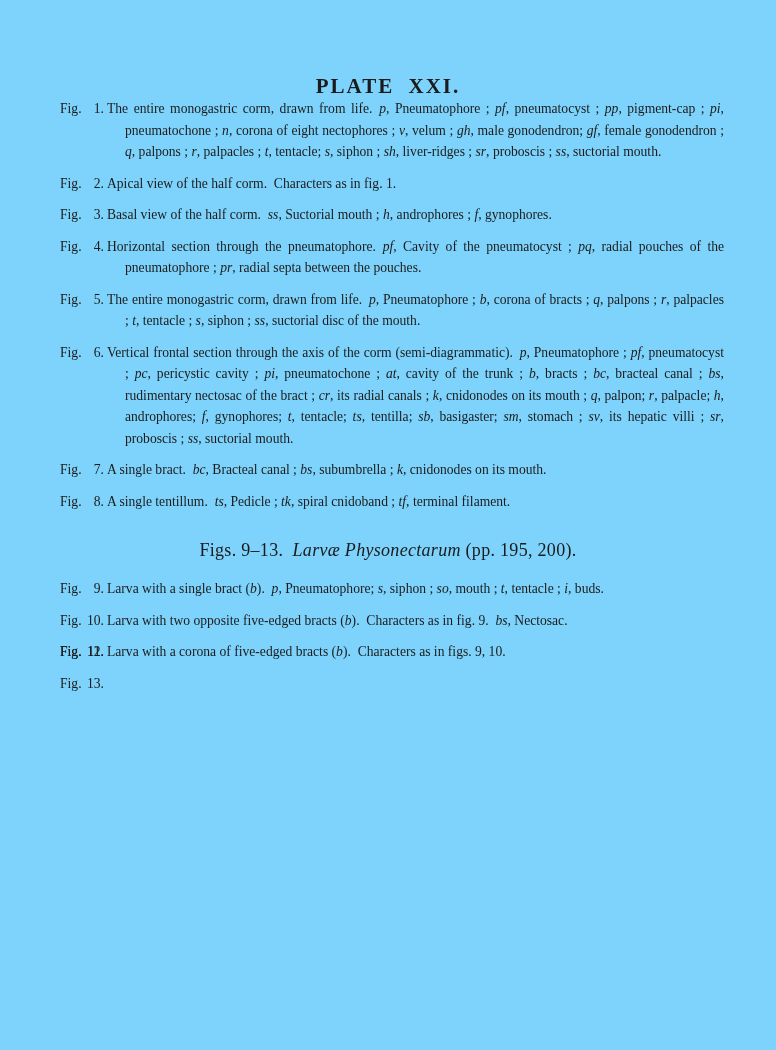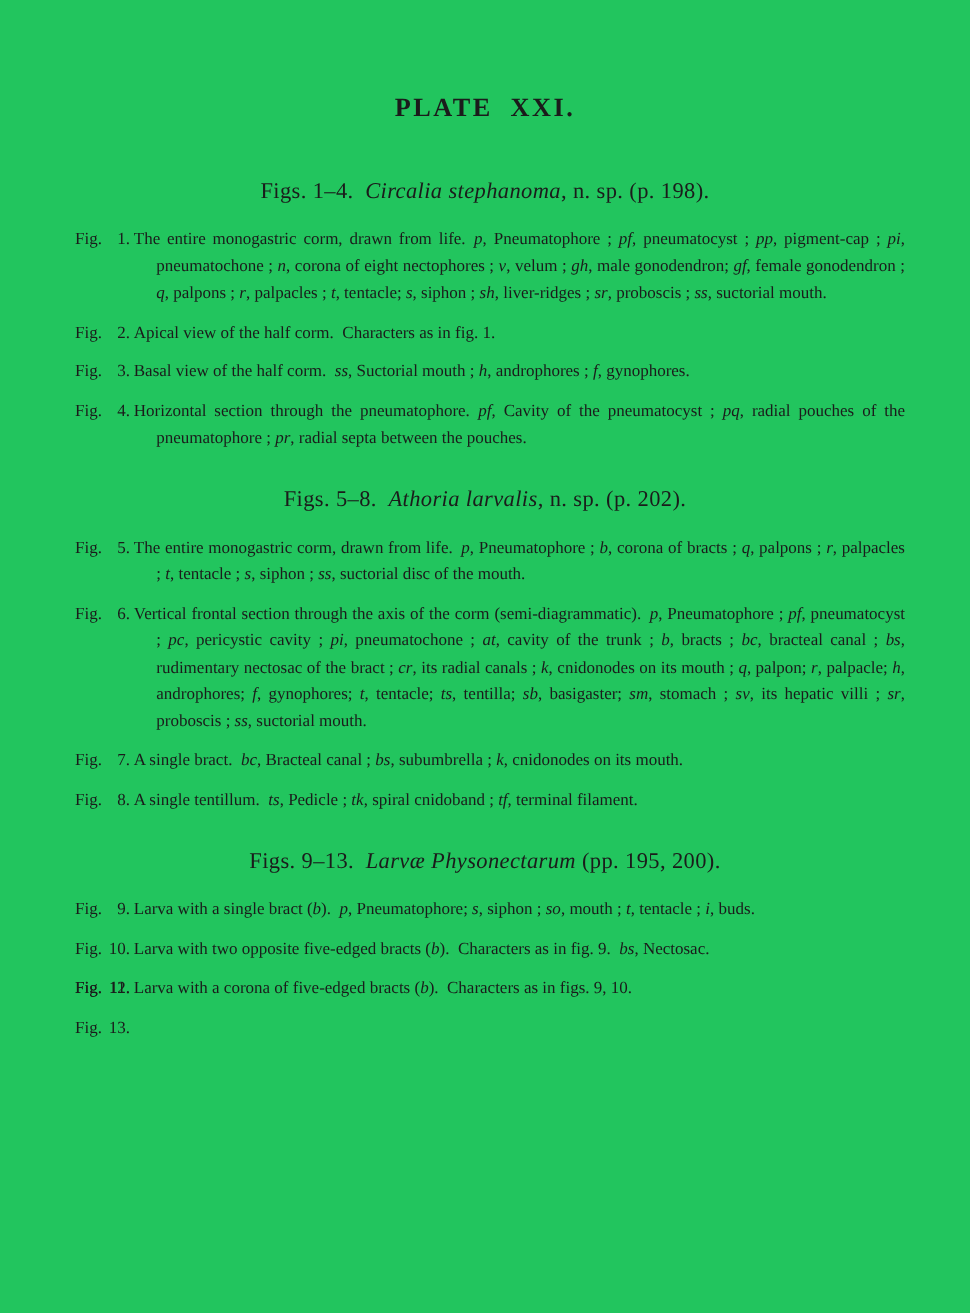--- a/index.html
+++ b/index.html
@@ -4,21 +4,21 @@
 <style>
   html, body {
     margin: 0;
     padding: 0;
     background: #ffffff;
   }
   .page {
     position: relative;
     width: 776px;
     height: 1050px;
-    background: #22c55e;
+    background: #7dd3fc;
     color: #1b1b1b;
     font-family: "Liberation Serif", "DejaVu Serif", serif;
     overflow: hidden;
   }
   .plate-title {
     margin: 0;
     padding-top: 74px;
     text-align: center;
     font-size: 21px;
     font-weight: bold;
@@ -57,21 +57,20 @@
   }
   .it { font-style: italic; }
 </style>
 </head>
 <body>
 
 <div class="page">
   <h1 class="plate-title">PLATE XXI.</h1>
   <div>
   <section class="figure-group">
-    <h2 class="group-heading"><span>Figs. 1–4. </span><span class="it">Circalia stephanoma</span><span>, n. sp. (p. 198).</span></h2>
     <div class="entries">
   <p class="entry">
     <span class="label">
               <span>Fig.</span>
               <span>1.</span>
             </span><span><span>The entire monogastric corm, drawn from life. </span><span class="it">p</span><span>, Pneumatophore ; </span><span class="it">pf</span><span>, pneumatocyst ; </span><span class="it">pp</span><span>, pigment-cap ; </span><span class="it">pi</span><span>, pneumatochone ; </span><span class="it">n</span><span>, corona of eight nectophores ; </span><span class="it">v</span><span>, velum ; </span><span class="it">gh</span><span>, male gonodendron; </span><span class="it">gf</span><span>, female gonodendron ; </span><span class="it">q</span><span>, palpons ; </span><span class="it">r</span><span>, palpacles ; </span><span class="it">t</span><span>, tentacle; </span><span class="it">s</span><span>, siphon ; </span><span class="it">sh</span><span>, liver-ridges ; </span><span class="it">sr</span><span>, proboscis ; </span><span class="it">ss</span><span>, suctorial mouth.</span></span>
   </p>
 
   <p class="entry">
     <span class="label">
@@ -90,21 +89,20 @@
   <p class="entry">
     <span class="label">
               <span>Fig.</span>
               <span>4.</span>
             </span><span><span>Horizontal section through the pneumatophore. </span><span class="it">pf</span><span>, Cavity of the pneumatocyst ; </span><span class="it">pq</span><span>, radial pouches of the pneumatophore ; </span><span class="it">pr</span><span>, radial septa between the pouches.</span></span>
   </p>
 </div>
   </section>
 
   <section class="figure-group">
-    <h2 class="group-heading"><span>Figs. 5–8. </span><span class="it">Athoria larvalis</span><span>, n. sp. (p. 202).</span></h2>
     <div class="entries">
   <p class="entry">
     <span class="label">
               <span>Fig.</span>
               <span>5.</span>
             </span><span><span>The entire monogastric corm, drawn from life. </span><span class="it">p</span><span>, Pneumatophore ; </span><span class="it">b</span><span>, corona of bracts ; </span><span class="it">q</span><span>, palpons ; </span><span class="it">r</span><span>, palpacles ; </span><span class="it">t</span><span>, tentacle ; </span><span class="it">s</span><span>, siphon ; </span><span class="it">ss</span><span>, suctorial disc of the mouth.</span></span>
   </p>
 
   <p class="entry">
     <span class="label">

